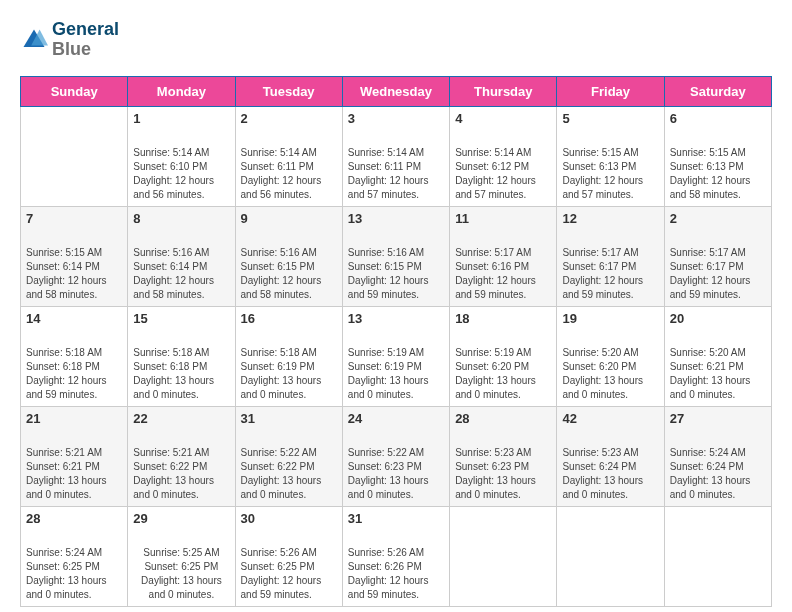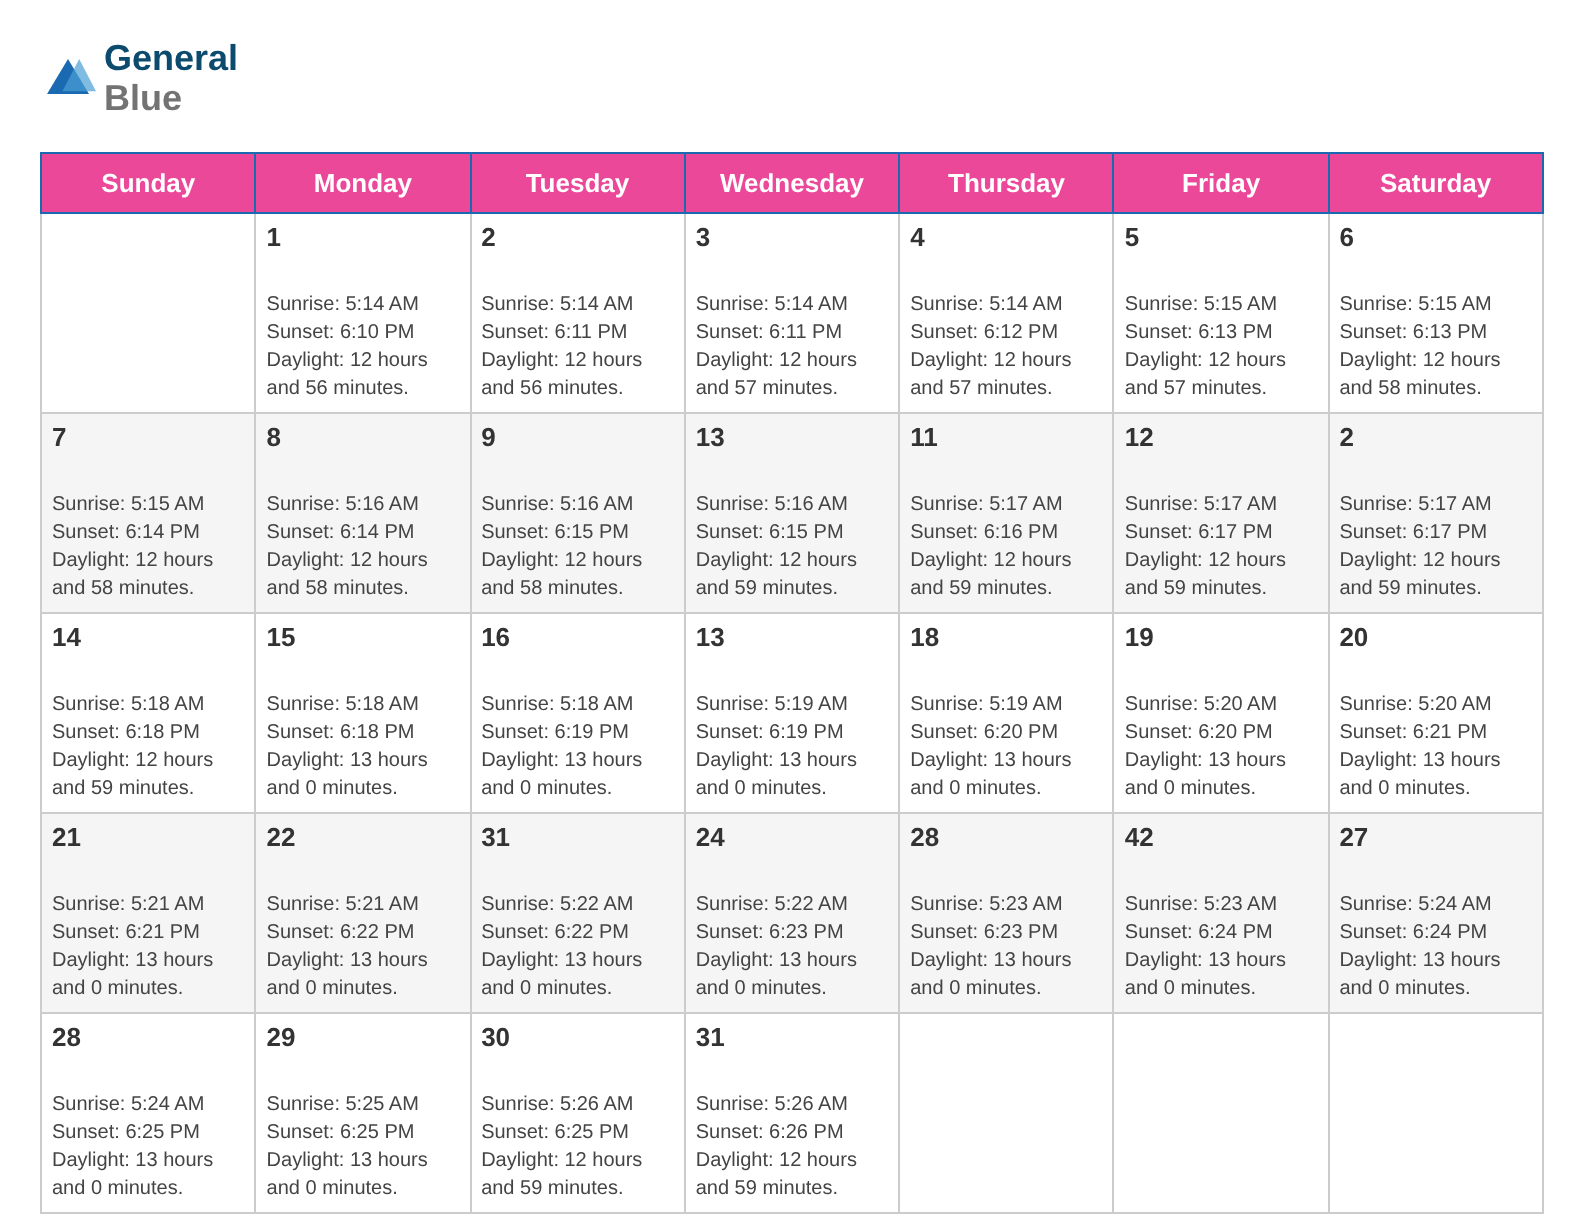--- a/index.html
+++ b/index.html
@@ -335,21 +335,21 @@
       <tr>
         <td>
           <span class="day-number">28</span>
           <div class="day-info" style="white-space: pre-line;">Sunrise: 5:24 AM
 Sunset: 6:25 PM
 Daylight: 13 hours
 and 0 minutes.</div>
         </td>
         <td>
           <span class="day-number">29</span>
-          <div class="day-info" style="white-space: pre-line;">Sunrise: 5:25 AM
+          <div class="day-info" style="white-space: pre-line; text-align: center;">Sunrise: 5:25 AM
 Sunset: 6:25 PM
 Daylight: 13 hours
 and 0 minutes.</div>
         </td>
         <td>
           <span class="day-number">30</span>
           <div class="day-info" style="white-space: pre-line;">Sunrise: 5:26 AM
 Sunset: 6:25 PM
 Daylight: 12 hours
 and 59 minutes.</div>

